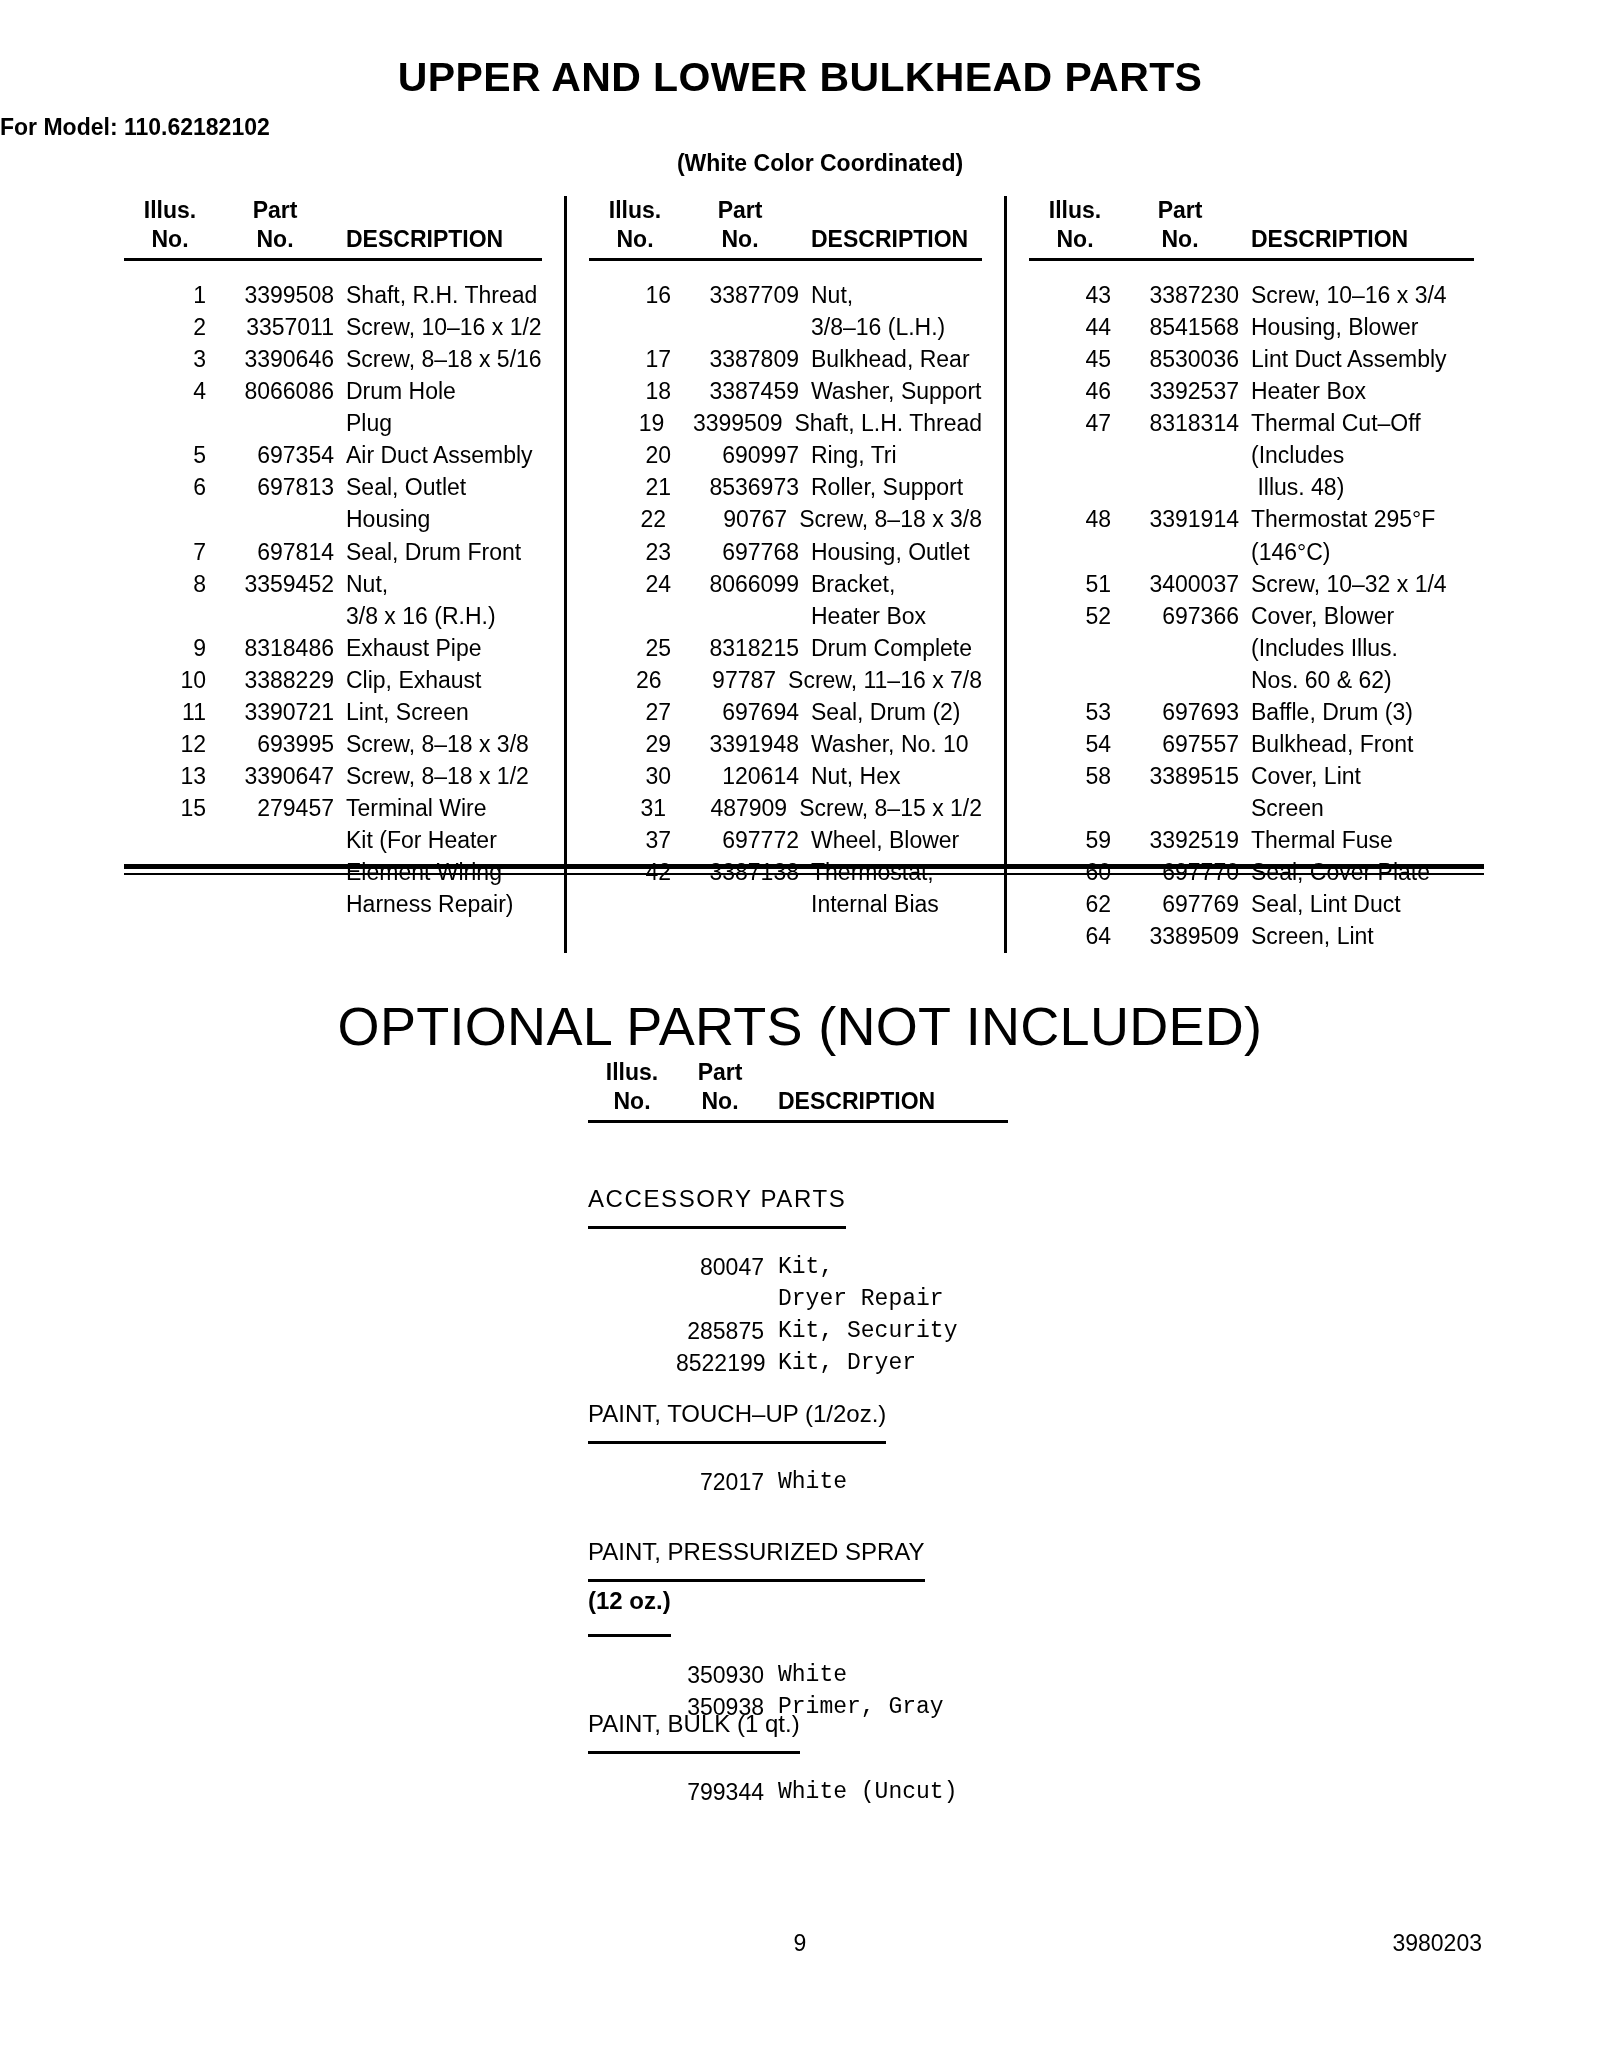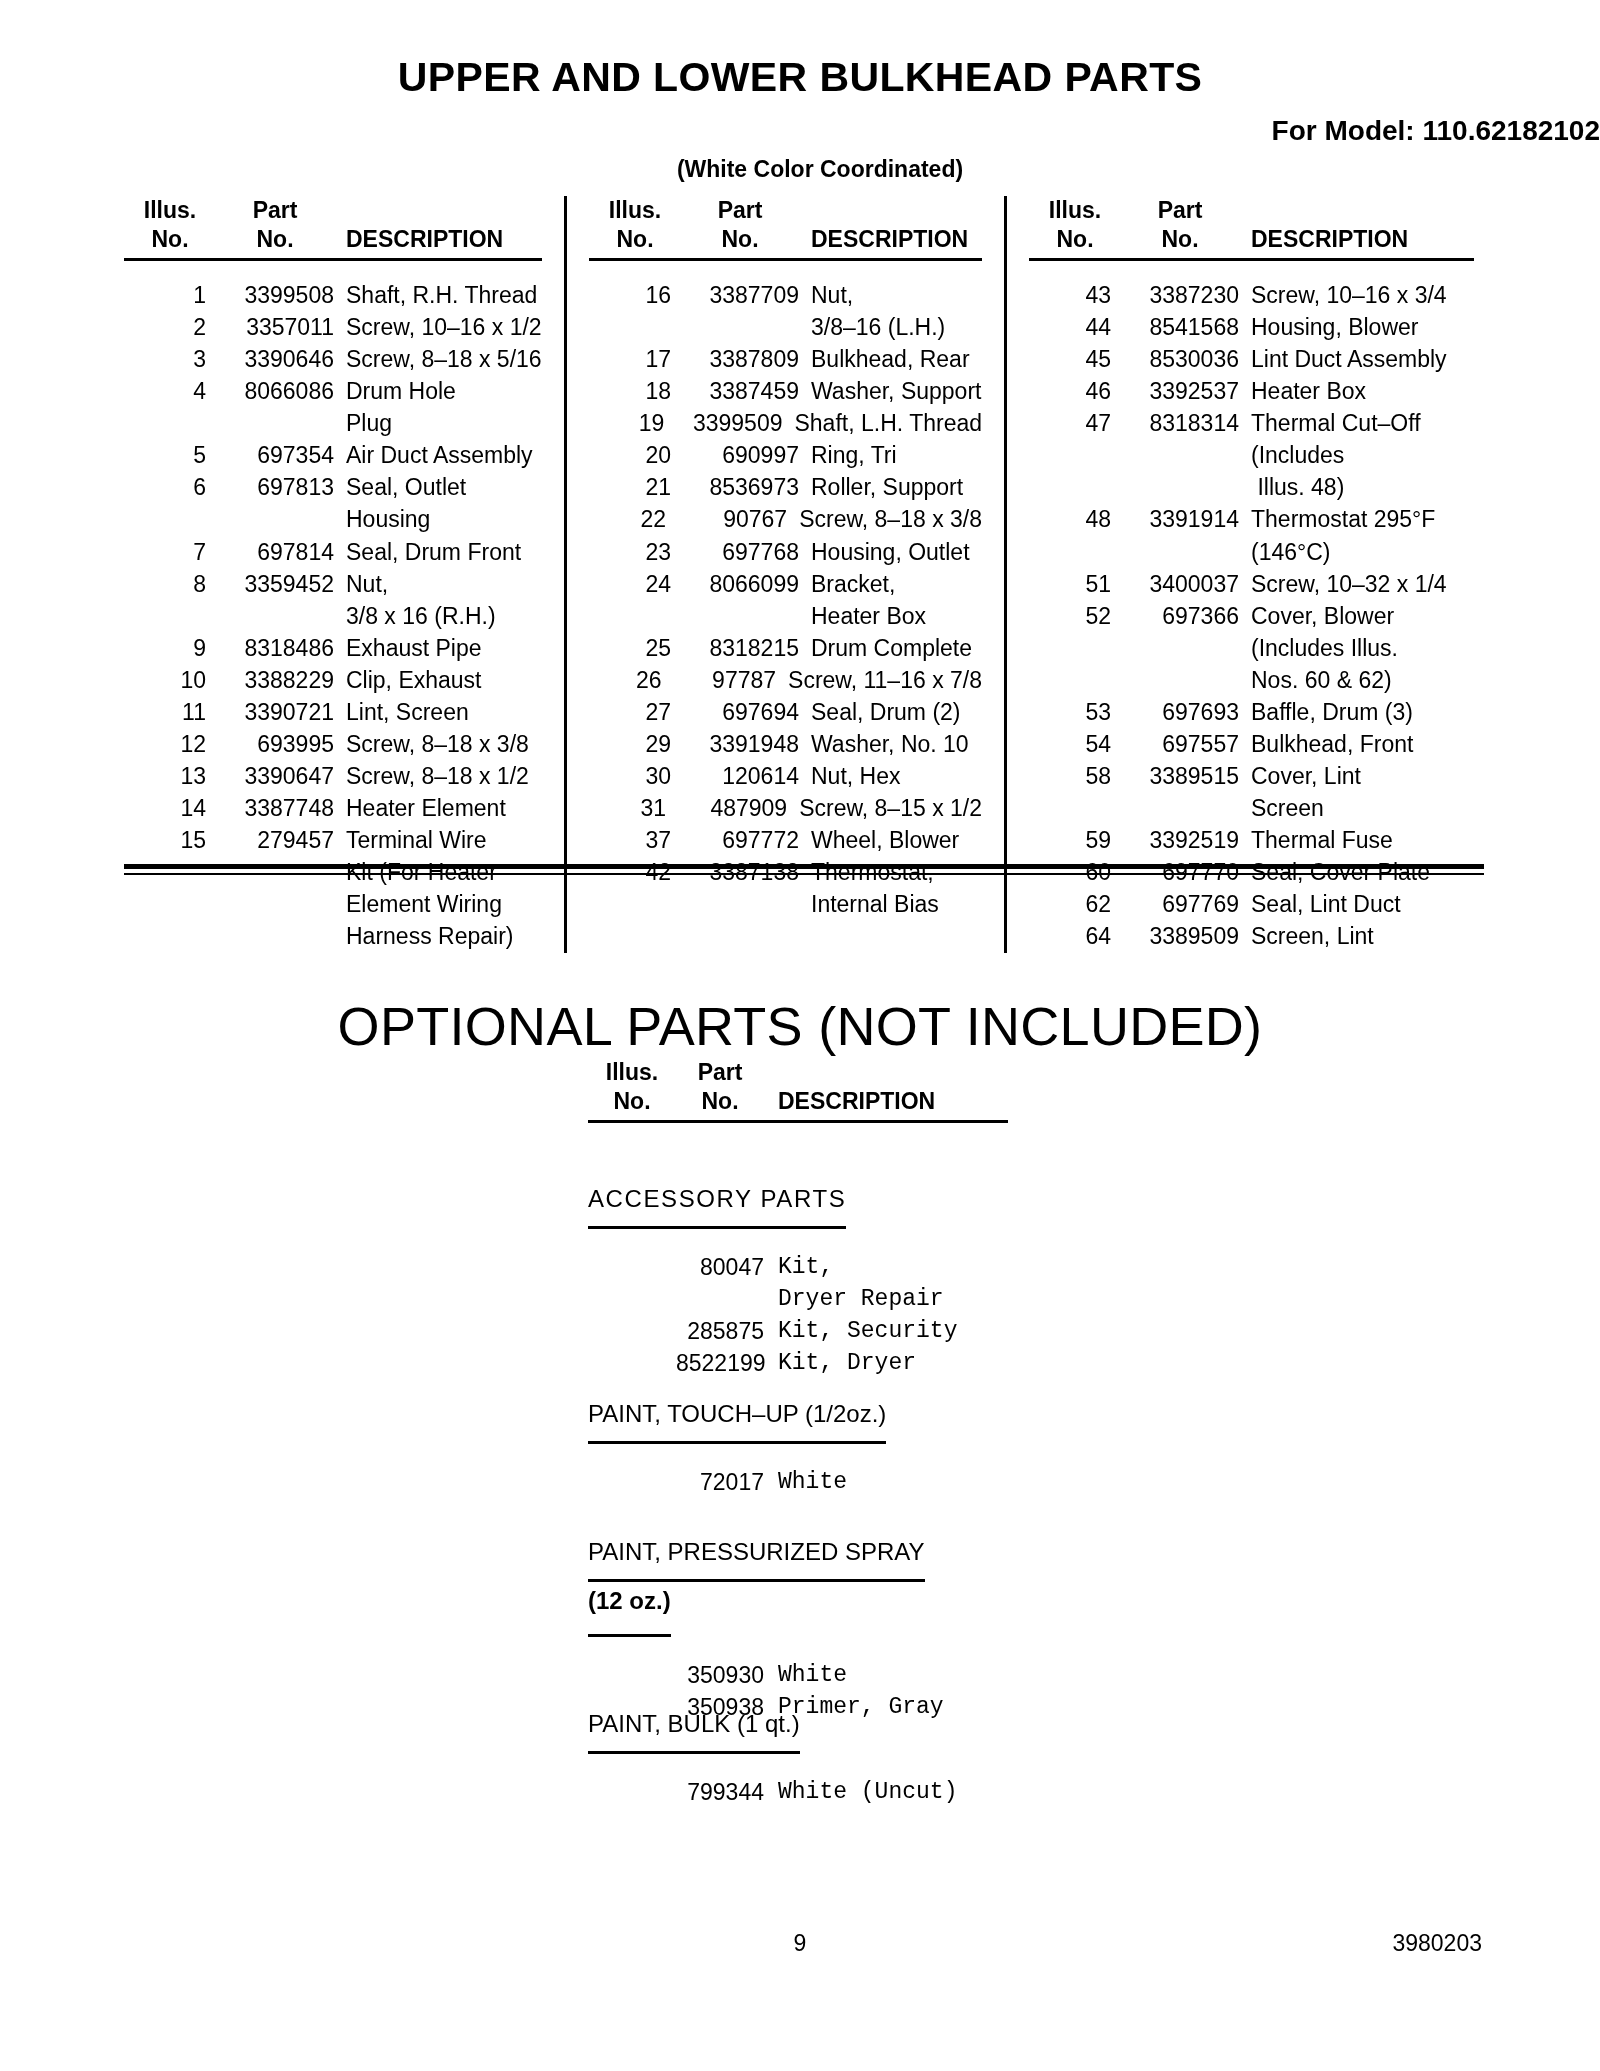--- a/index.html
+++ b/index.html
@@ -29,22 +29,22 @@
   .doc-title {
     text-align: center;
     font-size: 41px;
     font-weight: bold;
     letter-spacing: 0.4px;
     margin: 0;
     padding-top: 55px;
     line-height: 1.1;
   }
   .doc-subtitle {
-    text-align: right;
-    font-size: 28px;
+    text-align: left;
+    font-size: 23px;
     font-weight: bold;
     margin: 0;
     padding-top: 13px;
     line-height: 1.25;
   }
   .doc-subtitle2 {
     text-align: center;
     font-size: 23px;
     font-weight: bold;
     margin: 0;
@@ -324,25 +324,20 @@
             </div>
             <div class="prow">
               <div class="illus">12</div>
               <div class="partno">693995</div>
               <div class="desc">Screw, 8–18 x 3/8</div>
             </div>
             <div class="prow">
               <div class="illus">13</div>
               <div class="partno">3390647</div>
               <div class="desc">Screw, 8–18 x 1/2</div>
-            </div>
-            <div class="prow">
-              <div class="illus">14</div>
-              <div class="partno">3387748</div>
-              <div class="desc">Heater Element</div>
             </div>
             <div class="prow">
               <div class="illus">15</div>
               <div class="partno">279457</div>
               <div class="desc">Terminal Wire</div>
             </div>
             <div class="prow">
               <div class="illus"></div>
               <div class="partno"></div>
               <div class="desc">Kit (For Heater</div>

